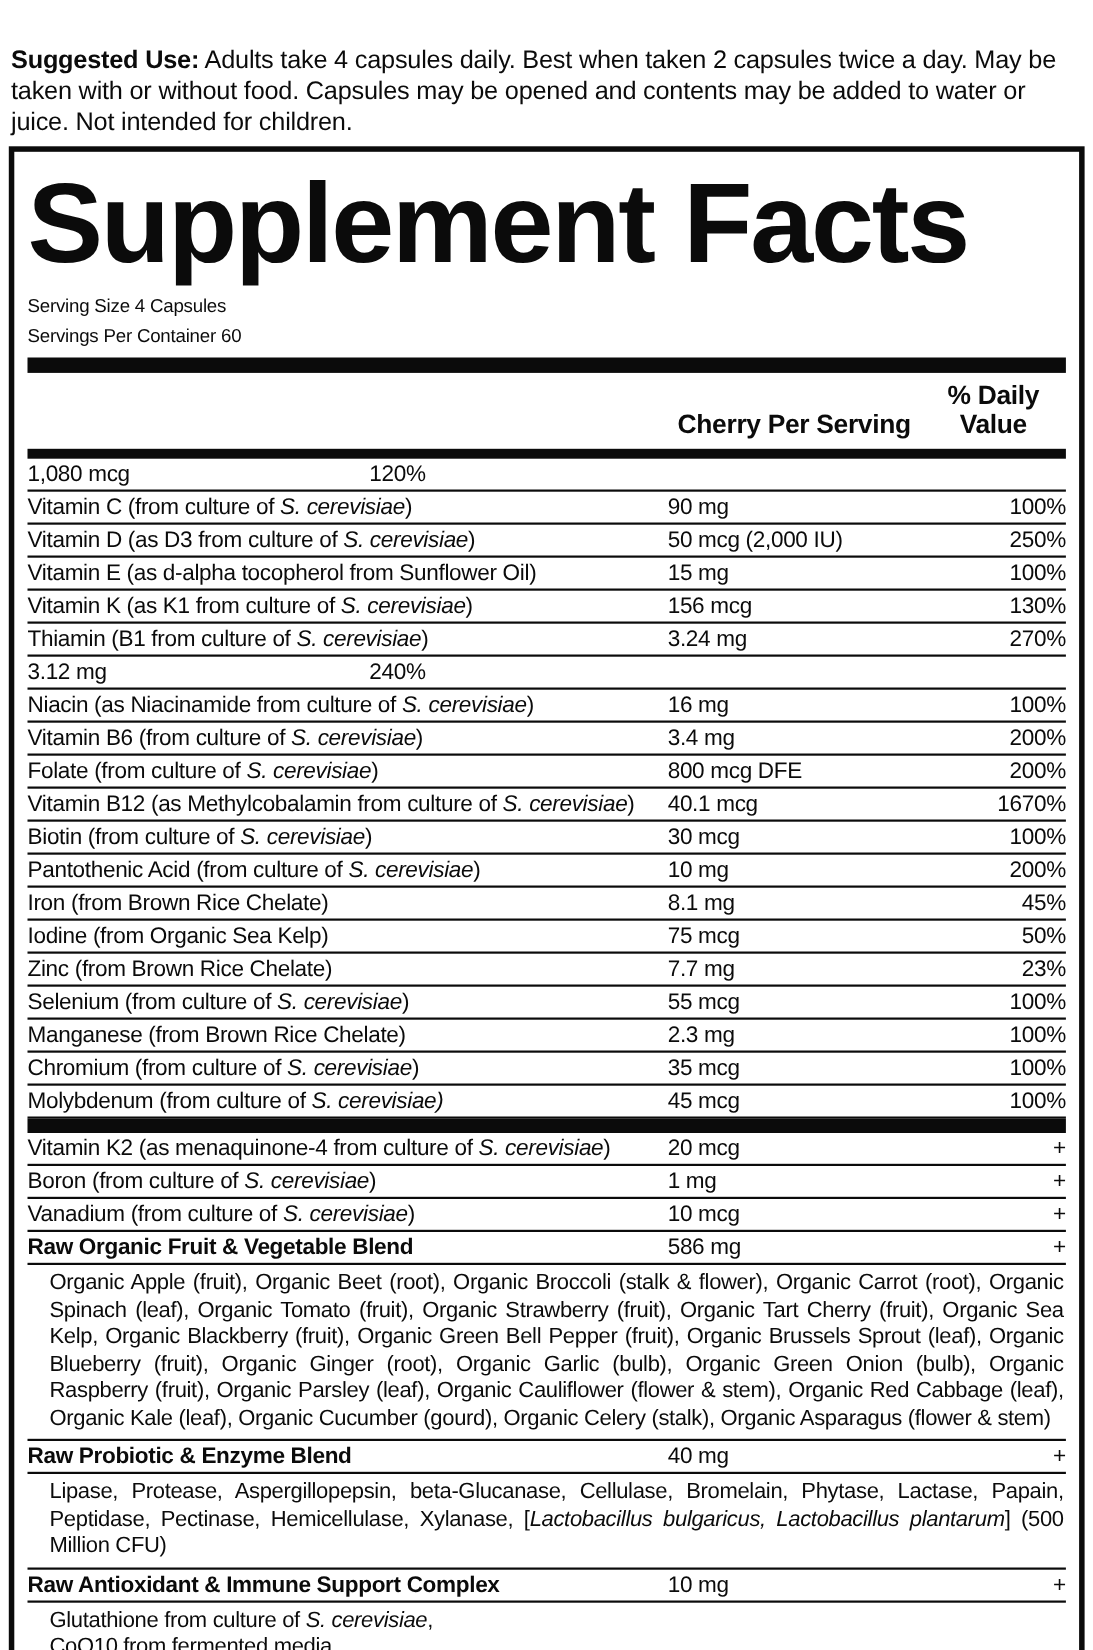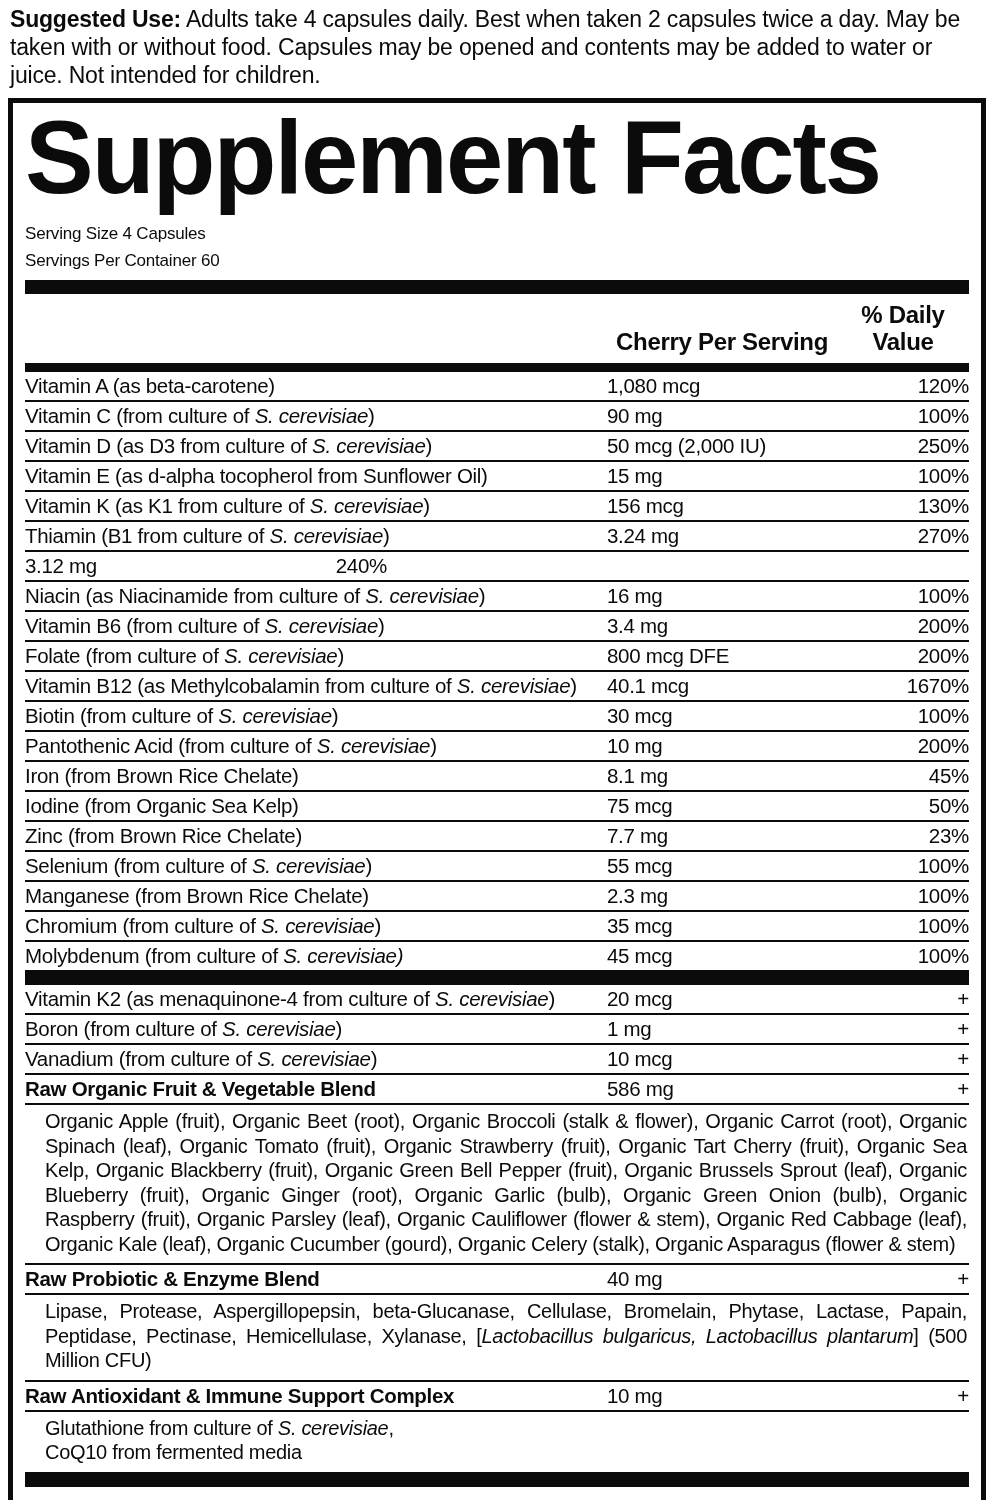--- a/index.html
+++ b/index.html
@@ -7,34 +7,35 @@
     width: 994px;
     color: #0b0b0b;
     font-family: "Liberation Sans", sans-serif;
     -webkit-font-smoothing: antialiased;
   }
   .suggested {
     font-size: 23px;
     line-height: 28px;
     letter-spacing: -0.2px;
     padding: 5px 30px 9px 10px;
+    margin-top: 35px;
   }
   .suggested .lead { font-weight: 700; }
   .panel {
     margin: 0 8px;
     border: 5px solid #0b0b0b;
     padding: 0 12px 6px 12px;
     box-sizing: border-box;
   }
   .title {
     font-size: 103px;
     font-weight: 700;
     letter-spacing: -2px;
     line-height: 1.02;
-    margin: 2px 0 10px 0;
+    margin: 12px 0 10px 0;
     white-space: nowrap;
   }
   .serving-line { font-size: 17px; line-height: 27px; letter-spacing: -0.2px; }
   .bar { background: #0b0b0b; }
   .bar.h14 { height: 14px; margin-top: 6px; }
   .bar.h9 { height: 9px; }
   .hdr {
     display: flex;
     align-items: flex-end;
     font-weight: 700;
@@ -89,21 +90,20 @@
   <div class="hdr">
     <span class="sp"></span>
     <span class="amt">Cherry Per Serving</span>
     <span class="dv">% Daily Value</span>
   </div>
 
   <div class="bar h9"></div>
 
   <div id="panel-body">
       <div class="row">
-        <span class="lbl">Vitamin A (as beta-carotene)</span>
         <span class="amt">1,080 mcg</span>
         <span class="dv">120%</span>
       </div>
       <div class="row">
         <span class="lbl">Vitamin C (from culture of <i>S. cerevisiae</i>)</span>
         <span class="amt">90 mg</span>
         <span class="dv">100%</span>
       </div>
       <div class="row">
         <span class="lbl">Vitamin D (as D3 from culture of <i>S. cerevisiae</i>)</span>

